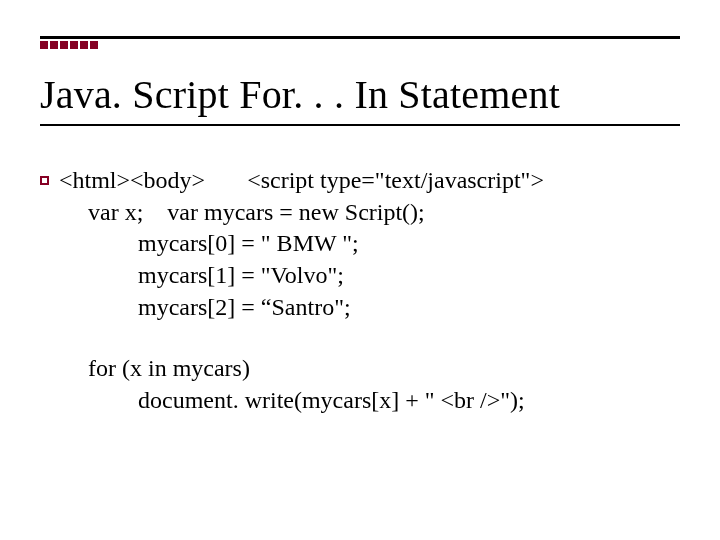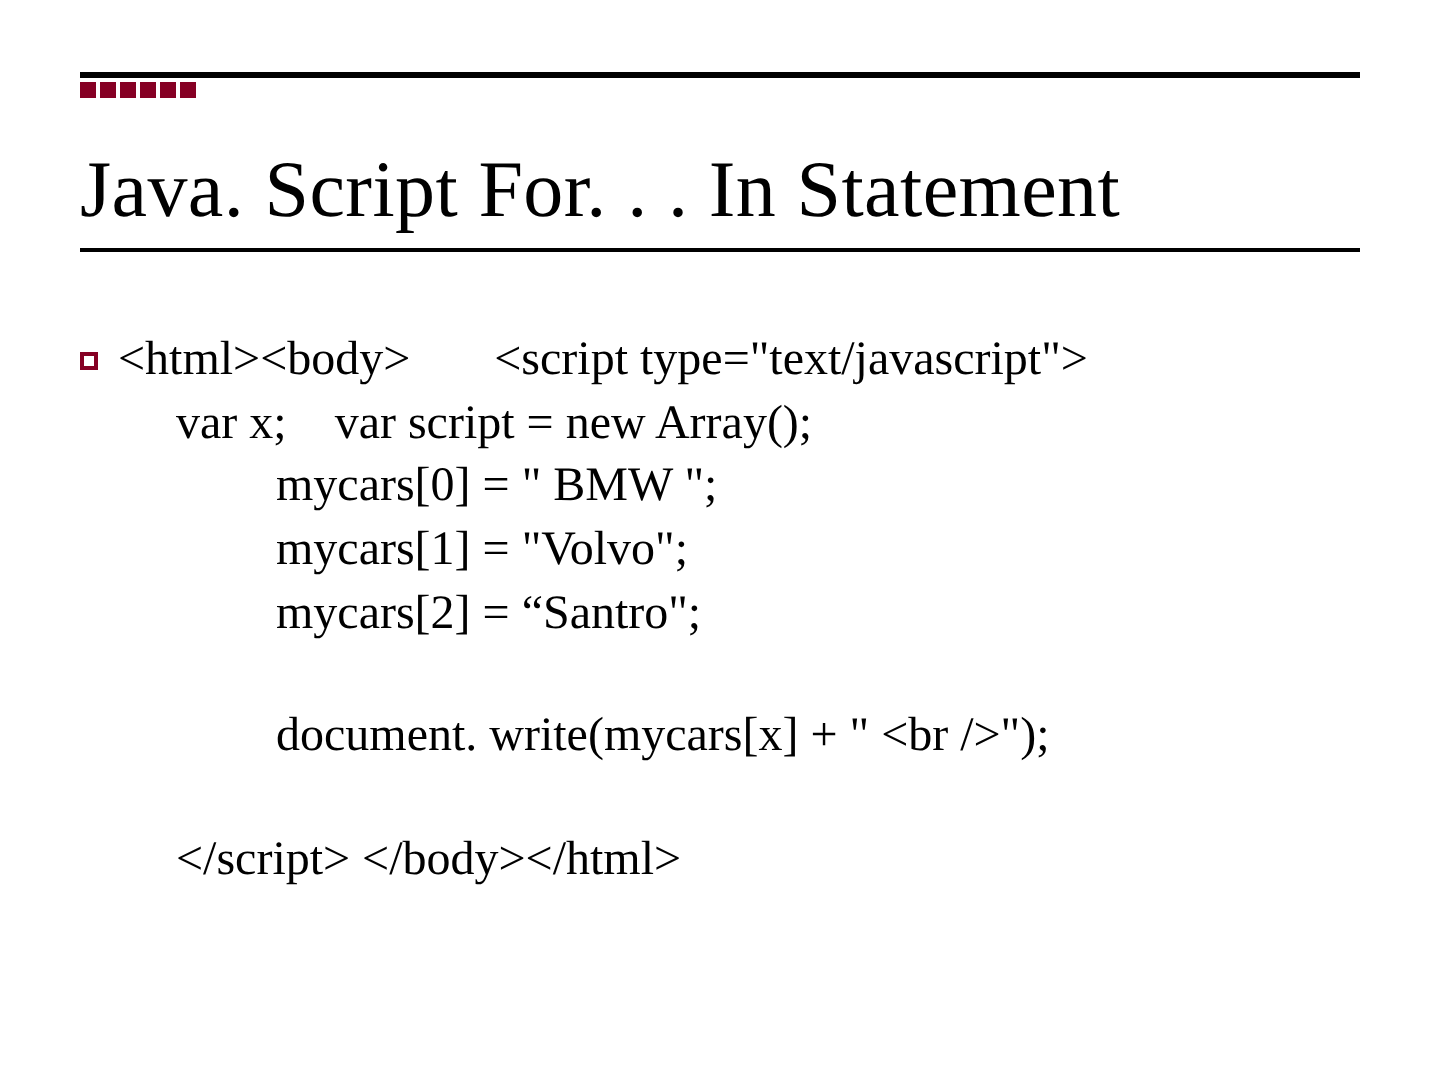--- a/index.html
+++ b/index.html
@@ -90,28 +90,28 @@
   <div class="title">Java. Script For. . . In Statement</div>
   <div class="title-rule"></div>
 
   <div class="code-block">
 
     <div class="bullet-row">
       <div class="bullet-square"></div>
       <div class="code-line">&lt;html&gt;&lt;body&gt;       &lt;script type="text/javascript"&gt;</div>
     </div>
 
-    <div class="code-line indent1">var x;    var script = new Array();</div>
+    <div class="code-line indent1">var x;    var mycars = new Script();</div>
     <div class="code-line indent2">mycars[0] = " BMW ";</div>
     <div class="code-line indent2">mycars[1] = "Volvo";</div>
     <div class="code-line indent2">mycars[2] = “Santro";</div>
 
     <div class="blank"></div>
 
+    <div class="code-line indent1">for (x in mycars)</div>
     <div class="code-line indent2">document. write(mycars[x] + " &lt;br /&gt;");</div>
 
     <div class="blank"></div>
 
-    <div class="code-line indent1">&lt;/script&gt; &lt;/body&gt;&lt;/html&gt;</div>
 
   </div>
 
 </div>
 
 </body></html>

